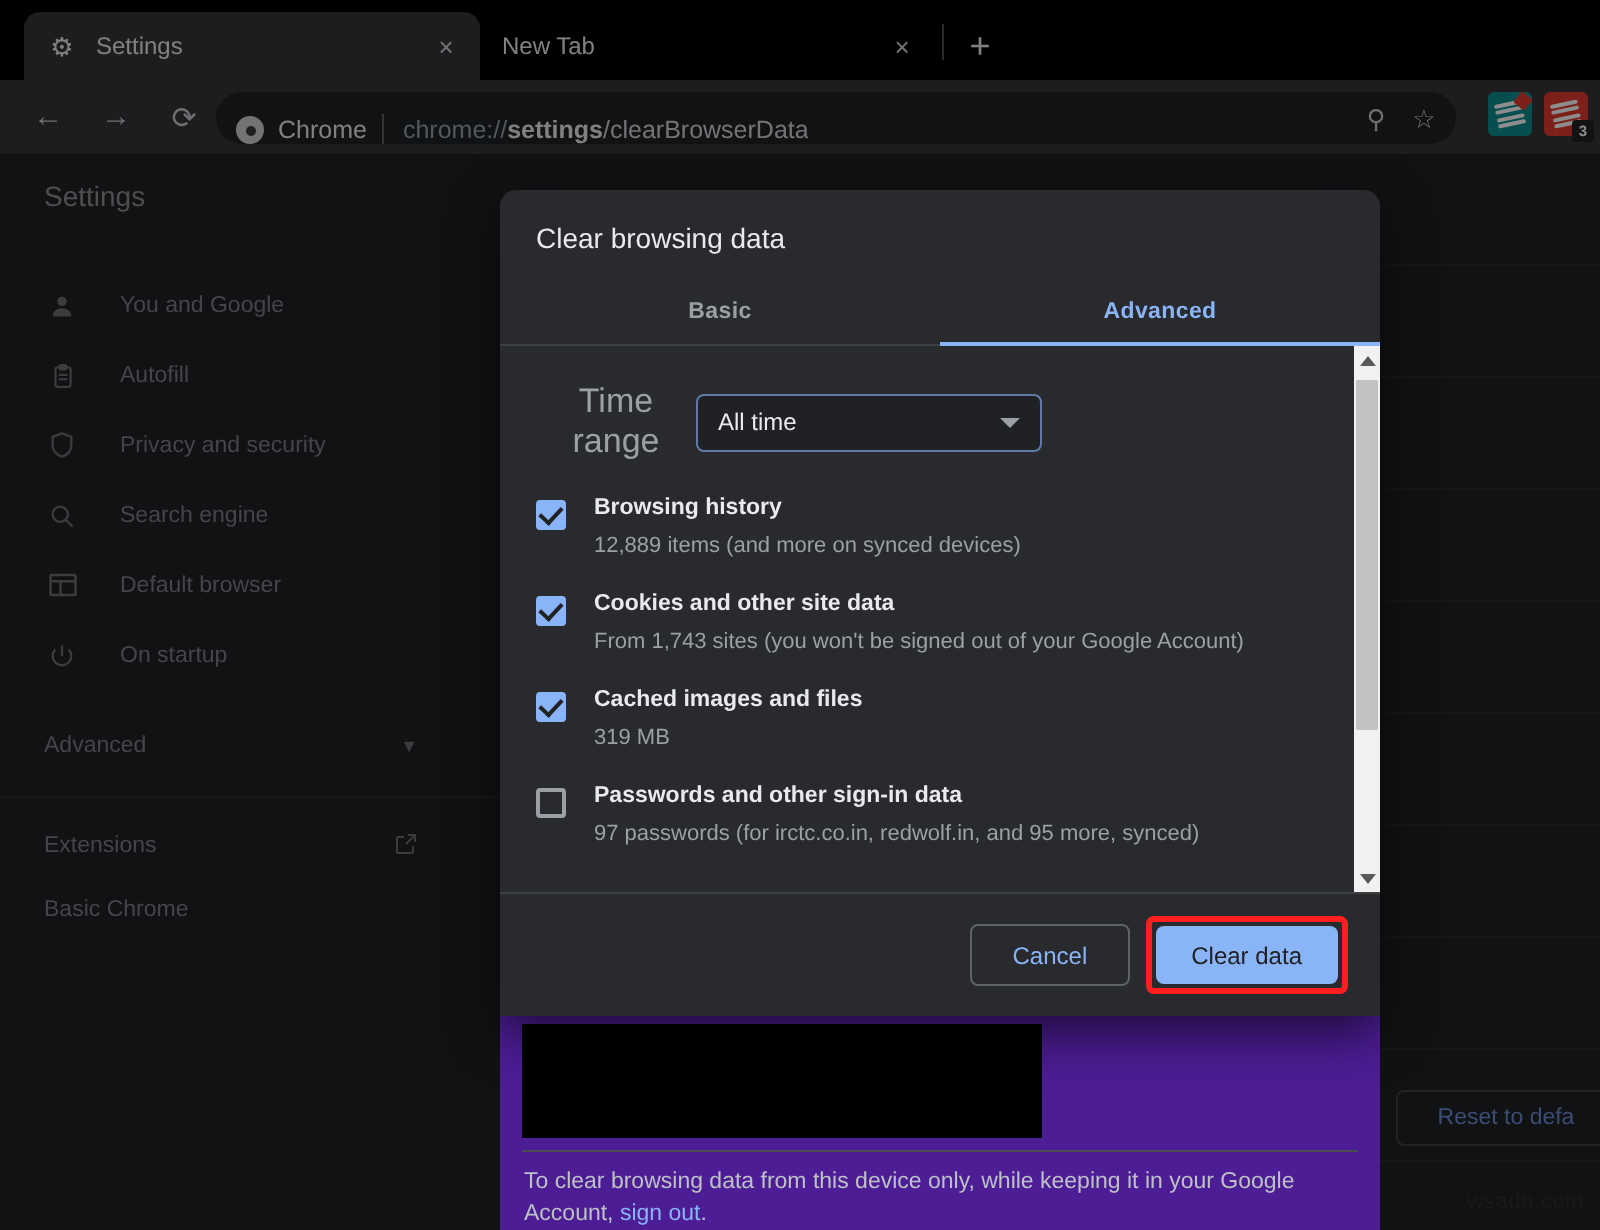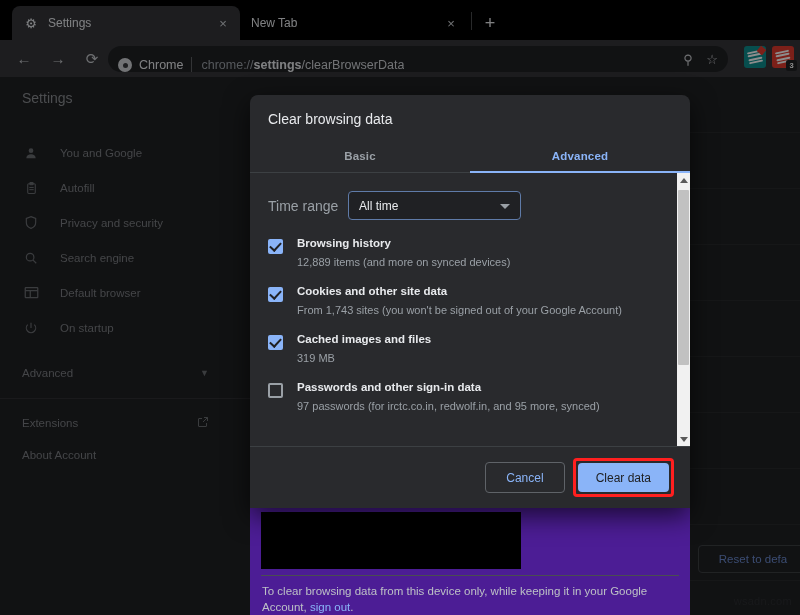--- a/index.html
+++ b/index.html
@@ -171,21 +171,21 @@
     content: ""; position: absolute; left: 0; right: 0; bottom: 0;
     height: 1px; background: #3c4043;
   }
   .dlg-tab.active::after {
     content: ""; position: absolute; left: 50%; right: 0; bottom: 0;
     height: 2px; background: #8ab4f8; z-index: 2;
   }
   .dlg-body { position: relative; height: 273px; background: #292a2d; overflow: hidden; }
   .dlg-scrollarea { position: absolute; left: 0; top: 0; right: 13px; bottom: 0; overflow: hidden; }
   .timerange { display: flex; align-items: center; padding: 18px 0 4px 18px; }
-  .timerange .tr-label { color: #9aa0a6; font-size: 14px; width: 80px; }
+  .timerange .tr-label { color: #9aa0a6; font-size: 17px; width: 80px; text-align: center; }
   .tr-select {
     width: 173px; height: 29px; border: 1px solid #5f7ba8; border-radius: 4px;
     background: #202124; color: #e8eaed; font-size: 12px;
     display: flex; align-items: center; padding: 0 10px; position: relative;
   }
   .tr-select .caret {
     position: absolute; right: 10px; top: 50%; margin-top: -2px;
     width: 0; height: 0; border-left: 5px solid transparent; border-right: 5px solid transparent;
     border-top: 5px solid #9aa0a6;
   }
@@ -382,21 +382,21 @@
         <span class="label">Extensions</span>
         <span class="ext-ico">
           <svg width="12" height="12" viewBox="0 0 24 24" fill="none" stroke="currentColor" stroke-width="2">
               <path d="M14 3h7v7"></path>
               <path d="M21 3l-9 9"></path>
               <path d="M19 14v6a1 1 0 01-1 1H4a1 1 0 01-1-1V6a1 1 0 011-1h6"></path>
             </svg>
         </span>
       </div>
       <div class="side-link">
-        <span class="label">About Account</span>
+        <span class="label">Basic Chrome</span>
       </div>
     </div>
 
     <div class="content-bg">
       <div class="bg-row"></div>
       <div class="bg-row"></div>
       <div class="bg-row"></div>
       <div class="bg-row"></div>
       <div class="bg-row"></div>
       <div class="bg-row"></div>

